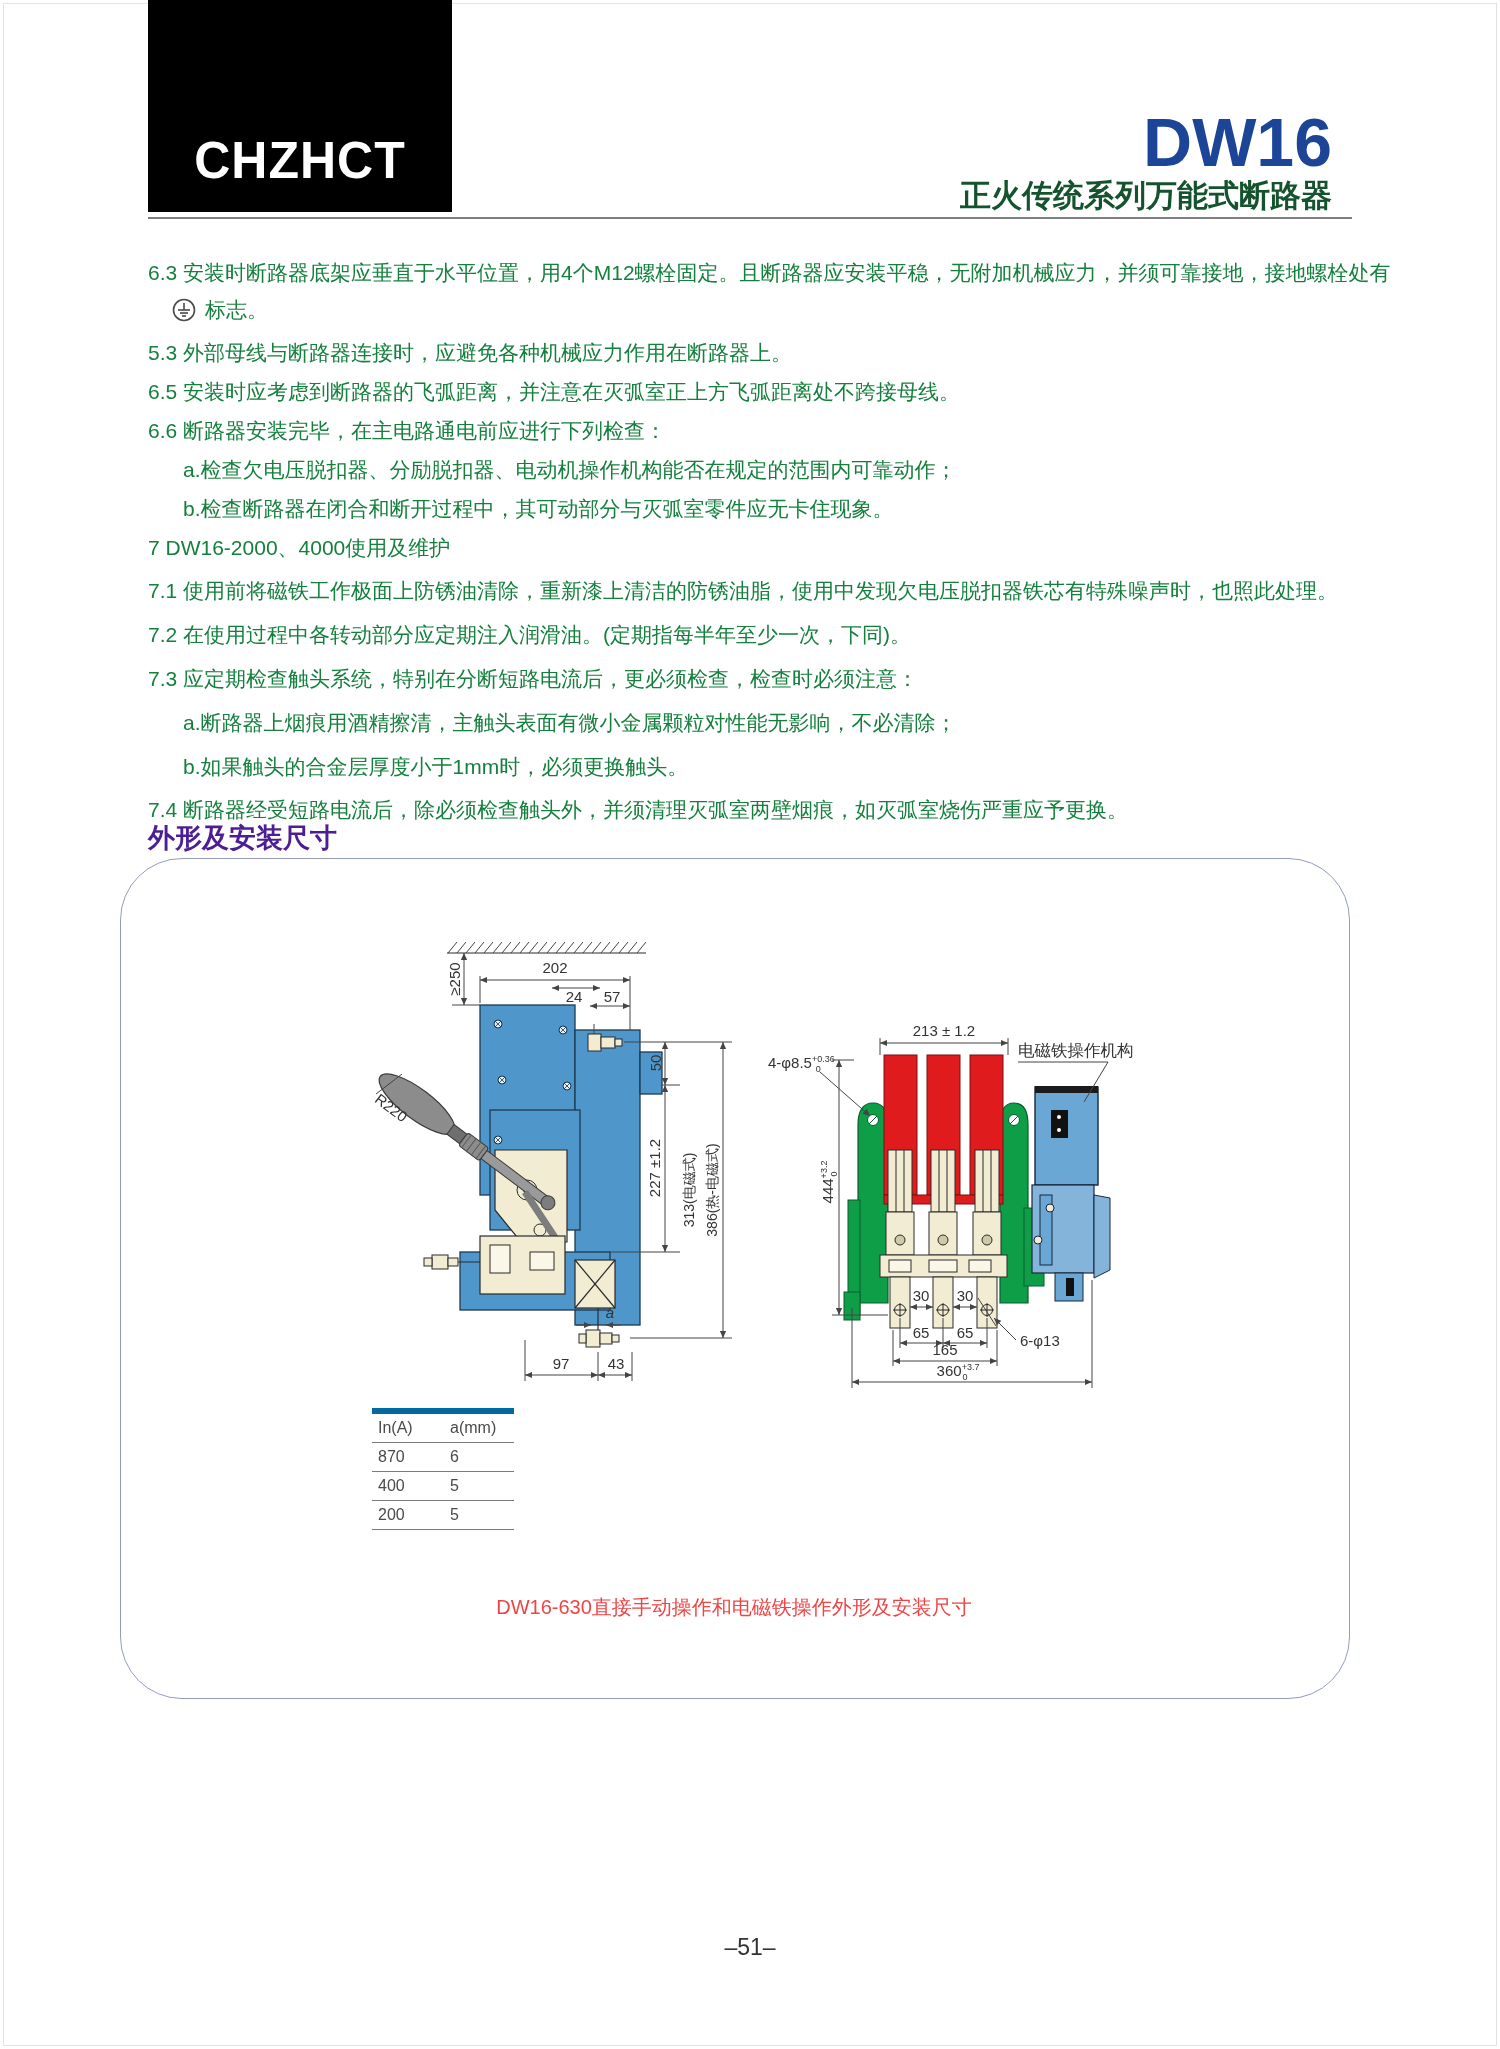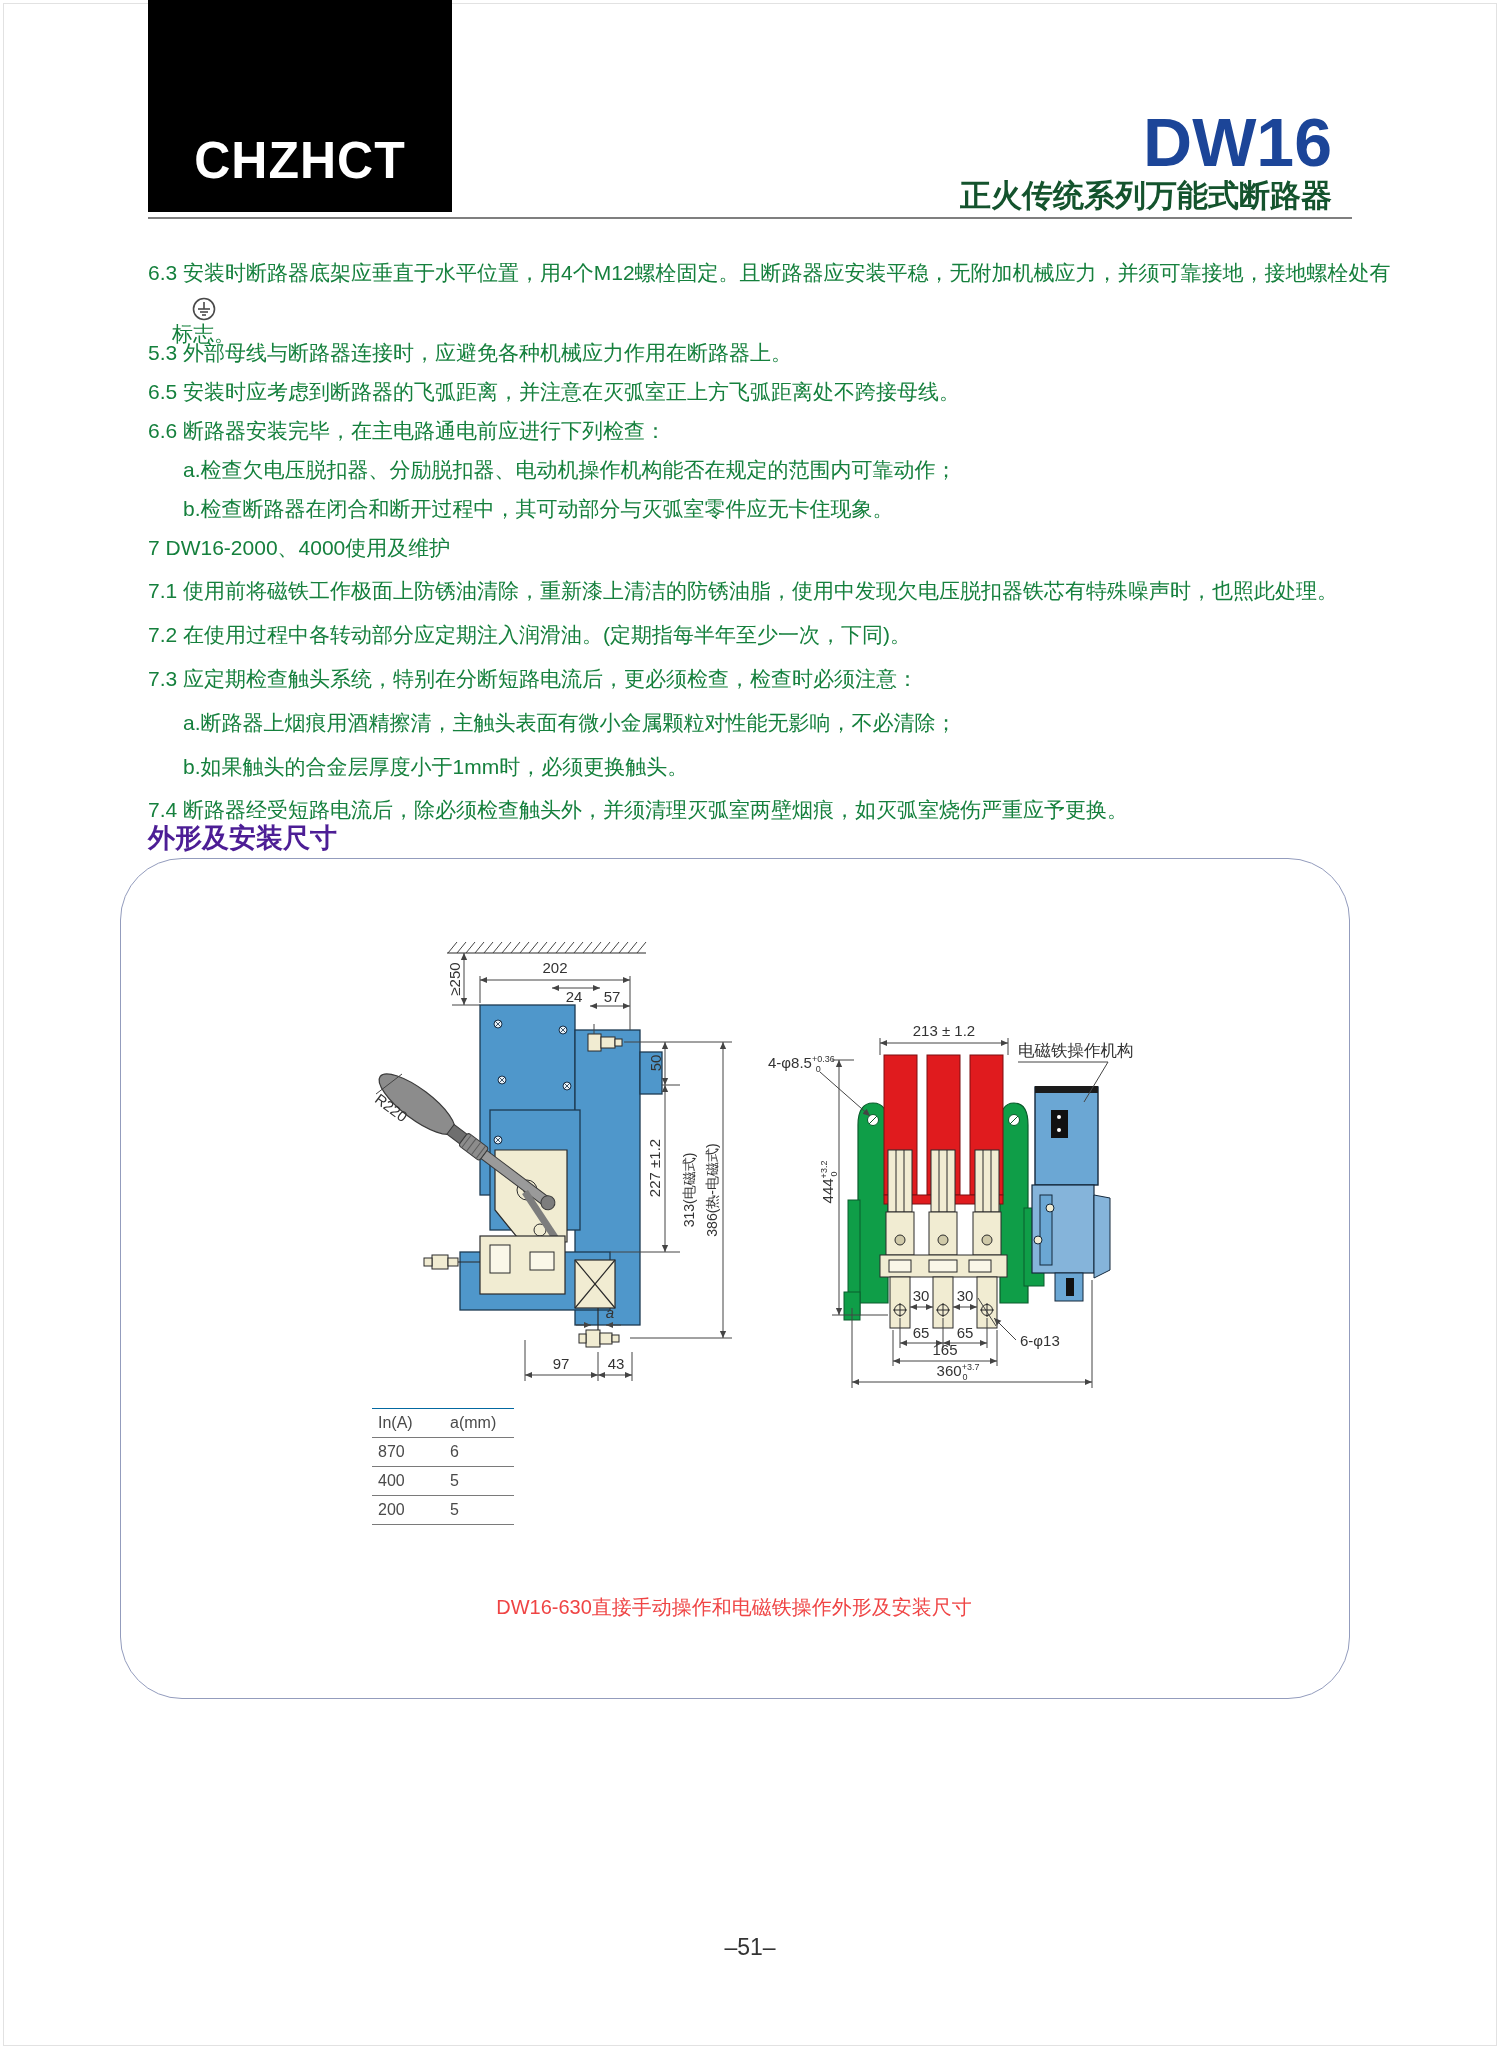--- a/index.html
+++ b/index.html
@@ -13,32 +13,32 @@
   .logo-box{position:absolute;left:148px;top:0;width:304px;height:212px;background:#000000;
     display:flex;align-items:flex-end;justify-content:center;}
   .logo-text{color:#ffffff;font-weight:800;font-size:50px;letter-spacing:1px;line-height:1;
     padding-bottom:26px;transform:scaleY(1.05);}
   .model{position:absolute;right:168px;top:108px;font-size:68px;font-weight:700;color:#1c4598;line-height:1;}
   .subtitle{position:absolute;right:168px;top:180px;font-size:31px;font-weight:700;color:#14532d;line-height:1;}
   .header-rule{position:absolute;left:148px;right:148px;top:217px;height:2px;background:#7f7f7f;}
   
   .bl{position:absolute;left:148px;font-size:21px;color:#15803d;white-space:nowrap;line-height:26px;}
   .bl.ind{left:183px;}
-  .earth-line{display:flex;align-items:center;flex-direction:column;}
+  .earth-line{display:flex;align-items:center;gap:9px;}
   .earth-ic{width:24px;height:24px;display:inline-block;}
   .sec-head{position:absolute;left:148px;top:820px;font-size:27px;font-weight:700;color:#4c1d95;}
   
   .panel{position:absolute;left:120px;top:858px;width:1228px;height:839px;
     border:1.5px solid #939cbd;border-radius:62px;background:#ffffff;}
   .caption{position:absolute;left:120px;top:1594px;width:1228px;text-align:center;
     font-size:20px;color:#ef4444;}
   
   .spec{position:absolute;left:372px;top:1408px;width:142px;font-size:16px;color:#4a4a4a;}
   .spec .row{height:28px;border-bottom:1px solid #7a7a7a;display:flex;align-items:center;}
-  .spec .row:first-child{border-top:1px solid #0369a1;}
+  .spec .row:first-child{border-top:6px solid #0369a1;}
   .spec .c1{width:72px;padding-left:6px;}
   .spec .c2{flex:1;}
   .pageno{position:absolute;left:0;top:1934px;width:100%;text-align:center;font-size:23px;color:#333;}
   
   svg text{font-family:"Liberation Sans","DejaVu Sans",sans-serif;}
   .dim{font-size:15px;fill:#333;}
   .dim-s{font-size:14px;fill:#333;}
   .tol{font-size:9px;}
   .ital{font-style:italic;}
   .dl{stroke:#444;stroke-width:1;fill:none;}

